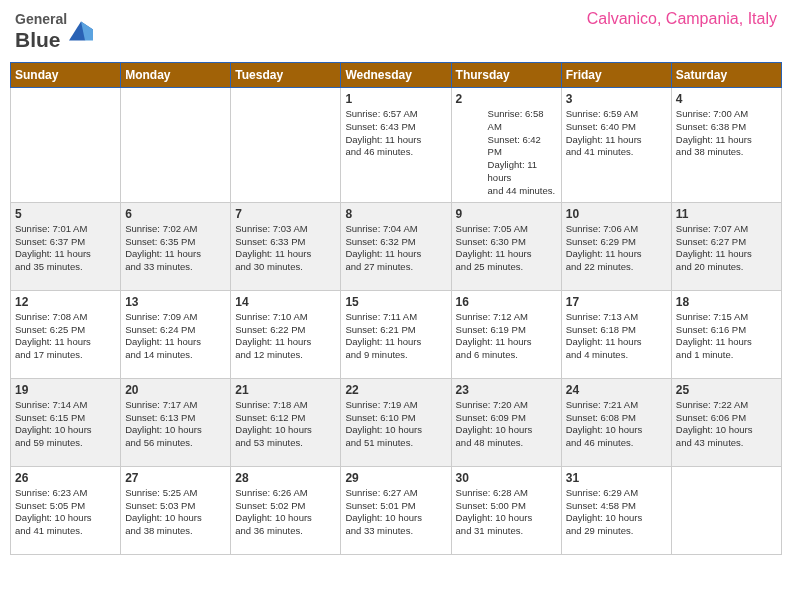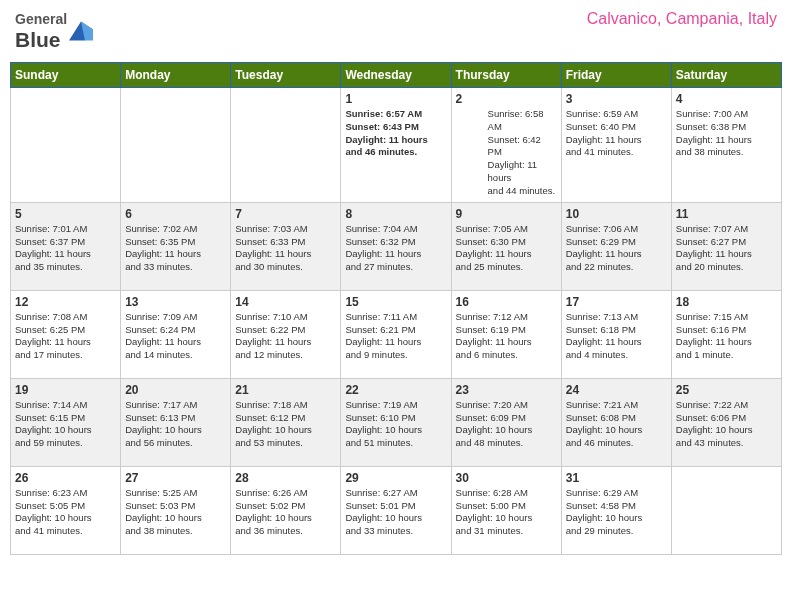--- a/index.html
+++ b/index.html
@@ -47,21 +47,21 @@
     .location-title {
       font-size: 16px;
       color: #ec4899;
     }
     .calendar-table {
       width: 100%;
       border-collapse: collapse;
       table-layout: fixed;
     }
     .calendar-table th {
-      background-color: #4d7c0f;
+      background-color: #a16207;
       color: #fff;
       font-size: 12px;
       padding: 5px 4px;
       text-align: left;
       border: 1px solid #2962b5;
     }
     .calendar-table td {
       border: 1px solid #ccc;
       vertical-align: top;
       padding: 4px 4px;
@@ -116,21 +116,21 @@
         <th>Saturday</th>
       </tr>
   </thead>
   <tbody id="calendar-body">
   <tr>
         <td></td>
         <td></td>
         <td></td>
         <td>
           <span class="date-num">1</span>
-          <div class="cell-info" style="white-space: pre-line; font-weight: bold;">Sunrise: 6:57 AM
+          <div class="cell-info" style="white-space: pre-line;">Sunrise: 6:57 AM
 Sunset: 6:43 PM
 Daylight: 11 hours
 and 46 minutes.</div>
         </td>
         <td>
           <span class="date-num">2</span>
           <div class="cell-info" style="white-space: pre-line; margin-left: 32px;">Sunrise: 6:58 AM
 Sunset: 6:42 PM
 Daylight: 11 hours
 and 44 minutes.</div>

